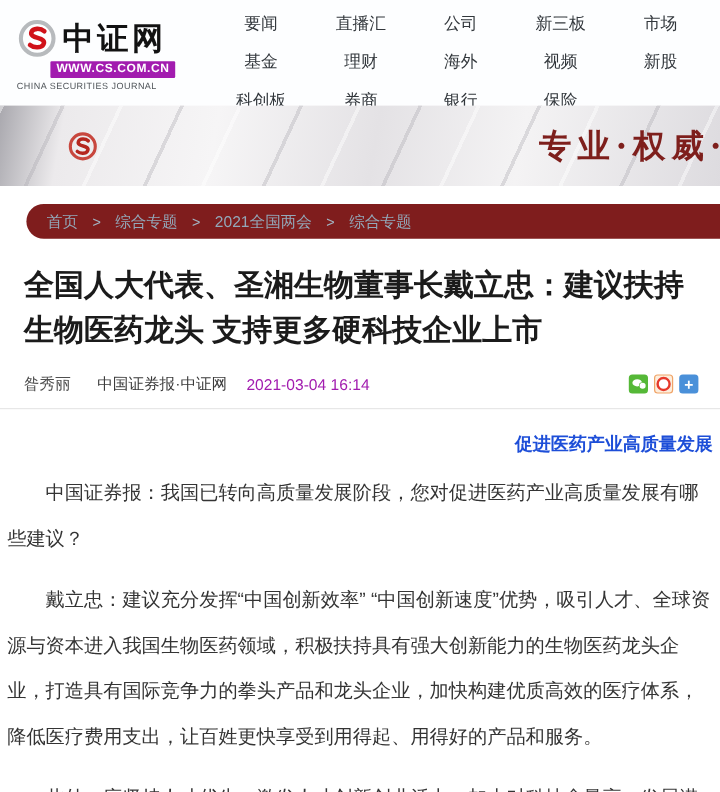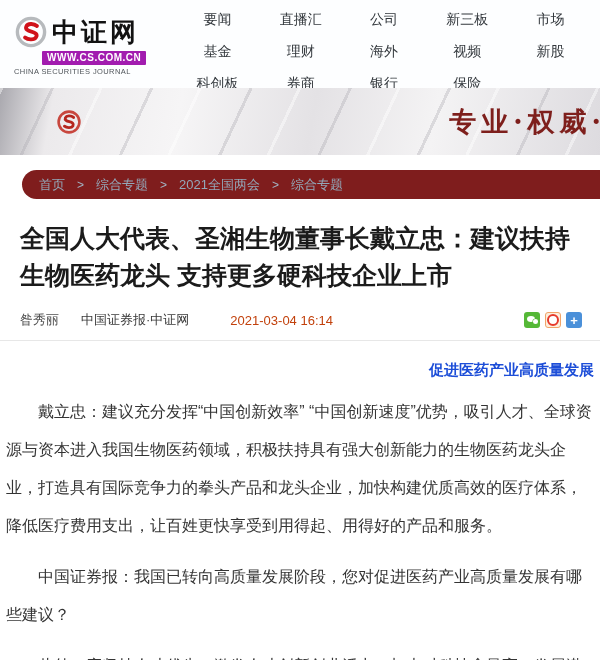--- a/index.html
+++ b/index.html
@@ -81,21 +81,21 @@
   
   .article-title {
     margin:21px 18px 0 20px;
     font-size:25px; line-height:37px; font-weight:bold; color:#1b1b1b;
   }
   .byline {
     display:flex; align-items:center; margin:17px 18px 0 20px; font-size:13px;
   }
   .byline .author { color:#4f4f4f; }
   .byline .source { color:#3a3a3a; margin-left:22px; }
-  .byline .datetime { color:#c2410c; margin-left:41px; }
+  .byline .datetime { color:#a21caf; margin-left:16px; }
   .share { margin-left:auto; display:flex; gap:5px; }
   .share-btn {
     width:16px; height:16px; border-radius:3px; cursor:pointer;
     display:flex; align-items:center; justify-content:center; position:relative;
   }
   .share-wechat { background:#55b837; }
   .share-wechat::before {
     content:""; width:8px; height:6px; background:#fff; border-radius:50%;
     position:absolute; left:2.5px; top:4px;
   }
@@ -190,18 +190,18 @@
       <span class="share-btn share-weibo"></span>
       <span class="share-btn share-plus">+</span>
     </span>
   </div>
 
   <div class="divider"></div>
 
   <div class="article-body">
     <div class="subhead">促进医药产业高质量发展</div>
 
-  <p>戴立忠：建议充分发挥“中国创新效率” “中国创新速度”优势，吸引人才、全球资源与资本进入我国生物医药领域，积极扶持具有强大创新能力的生物医药龙头企业，打造具有国际竞争力的拳头产品和龙头企业，加快构建优质高效的医疗体系，降低医疗费用支出，让百姓更快享受到用得起、用得好的产品和服务。</p>
-      <p>中国证券报：我国已转向高质量发展阶段，您对促进医药产业高质量发展有哪些建议？</p>
+  <p>中国证券报：我国已转向高质量发展阶段，您对促进医药产业高质量发展有哪些建议？</p>
+      <p>戴立忠：建议充分发挥“中国创新效率” “中国创新速度”优势，吸引人才、全球资源与资本进入我国生物医药领域，积极扶持具有强大创新能力的生物医药龙头企业，打造具有国际竞争力的拳头产品和龙头企业，加快构建优质高效的医疗体系，降低医疗费用支出，让百姓更快享受到用得起、用得好的产品和服务。</p>
       <p>此外，应坚持人才优先，激发人才创新创业活力；加大对科技含量高、发展潜力大的生物医药领域的支持力度，重点发展与疾病精准预防、诊断、治疗密切相关的医疗器械产业；营造培育具有国际竞争力的龙头企业的政策环境；加快科技成果转化和创新产品应用，培养更多具有国际竞争力的拳头产品，输出更多医疗健康领域的“中国方案”。</p>
     </div>
 
 </div>
 
 </body></html>

